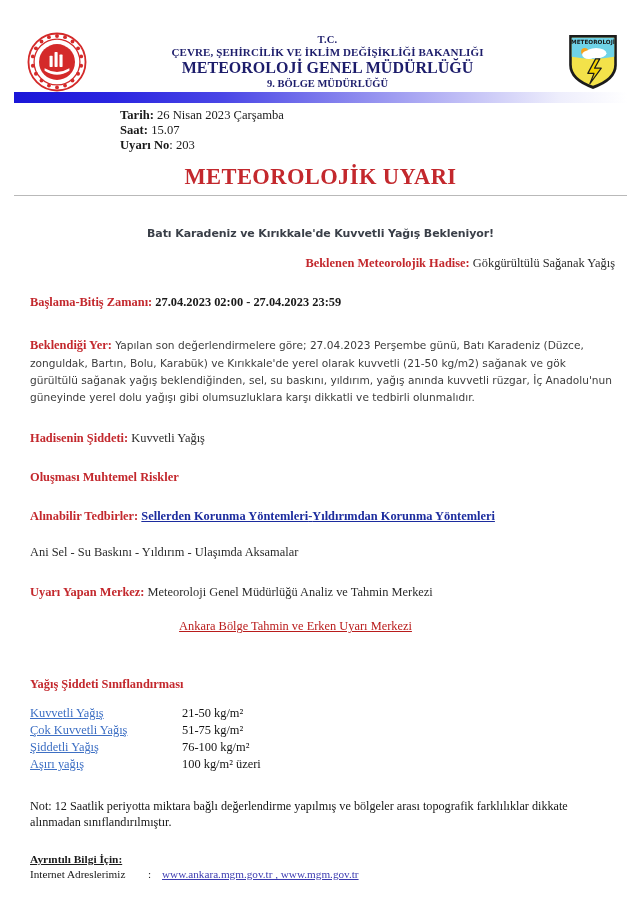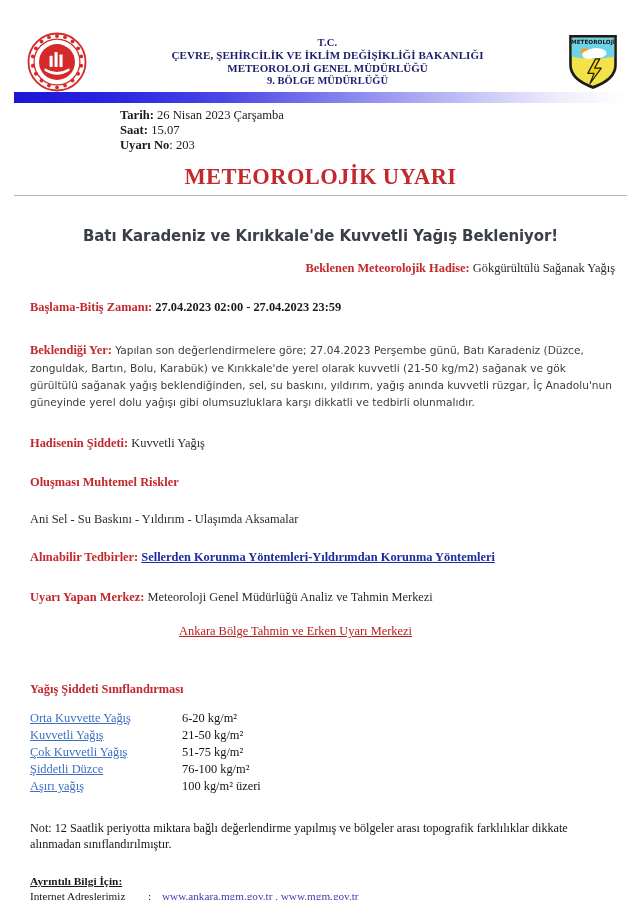--- a/index.html
+++ b/index.html
@@ -46,21 +46,21 @@
   .header-text {
     flex: 1;
     text-align: center;
     color: #1d1d6b;
     font-weight: bold;
     line-height: 1.18;
     padding: 0 6px;
   }
   .header-text .l1 { font-size: 10.5px; letter-spacing: .2px; }
   .header-text .l2 { font-size: 11px; letter-spacing: .1px; }
-  .header-text .l3 { font-size: 11px; }
+  .header-text .l3 { font-size: 16px; }
   .header-text .l4 { font-size: 10.5px; }
 
   
   .grad-bar {
     margin: 14px 14px 0 14px;
     height: 11px;
     background: linear-gradient(to right, #1a16d8 0%, #2a25e0 16%, #4a46e6 34%, #8a87ee 55%, #c3c1f6 74%, #eeeefc 89%, #ffffff 100%);
   }
 
   
@@ -91,21 +91,21 @@
     margin: 5px 14px 0 14px;
     height: 1px;
     background: #b9b9b9;
   }
 
   
   .subtitle {
     text-align: center;
     font-family: "DejaVu Sans", sans-serif;
     font-weight: bold;
-    font-size: 15px;
+    font-size: 11px;
     color: #3a3f48;
     margin-top: 31px;
     letter-spacing: -0.1px;
   }
 
   
   .body-wrap {
     padding: 0 26px 0 30px;
   }
   .row {
@@ -318,58 +318,54 @@
 
     <div class="row r-siddet">
       <span class="lbl-red">Hadisenin Şiddeti:</span>
       <span class="val-dark">Kuvvetli Yağış</span>
     </div>
 
     <div class="row r-riskler">
       <span class="lbl-red">Oluşması Muhtemel Riskler</span>
     </div>
 
-    <div class="row r-risk-list">
-      <span class="val-dark">Ani Sel - Su Baskını - Yıldırım - Ulaşımda Aksamalar</span>
-    </div>
-
     <div class="row r-tedbir">
       <span class="lbl-red">Alınabilir Tedbirler:</span>
       <span class="link-blue">Sellerden Korunma Yöntemleri</span><span class="link-blue">-</span><span class="link-blue">Yıldırımdan Korunma Yöntemleri</span>
     </div>
 
+    <div class="row r-risk-list">
+      <span class="val-dark">Ani Sel - Su Baskını - Yıldırım - Ulaşımda Aksamalar</span>
+    </div>
+
     <div class="row r-merkez">
       <span class="lbl-red">Uyarı Yapan Merkez:</span>
       <span class="val-dark">Meteoroloji Genel Müdürlüğü Analiz ve Tahmin Merkezi</span>
     </div>
 
     <div class="row r-merkez2">
       <span class="link-soft">Ankara Bölge Tahmin ve Erken Uyarı Merkezi</span>
     </div>
 
     <div class="class-head">
       <span class="lbl-red">Yağış Şiddeti Sınıflandırması</span>
     </div>
 
     <table class="class-table">
       <tbody>
         <tr>
-          <td class="name">Orta Kuvvette Yağış</td>
-          <td class="amt">6-20 kg/m²</td>
-        </tr>
-        <tr>
           <td class="name">Kuvvetli Yağış</td>
           <td class="amt">21-50 kg/m²</td>
         </tr>
         <tr>
           <td class="name">Çok Kuvvetli Yağış</td>
           <td class="amt">51-75 kg/m²</td>
         </tr>
         <tr>
-          <td class="name">Şiddetli Düzce</td>
+          <td class="name">Şiddetli Yağış</td>
           <td class="amt">76-100 kg/m²</td>
         </tr>
         <tr>
           <td class="name">Aşırı yağış</td>
           <td class="amt">100 kg/m² üzeri</td>
         </tr>
       </tbody>
     </table>
 
     <div class="note">Not: 12 Saatlik periyotta miktara bağlı değerlendirme yapılmış ve bölgeler arası topografik farklılıklar dikkate alınmadan sınıflandırılmıştır.</div>

